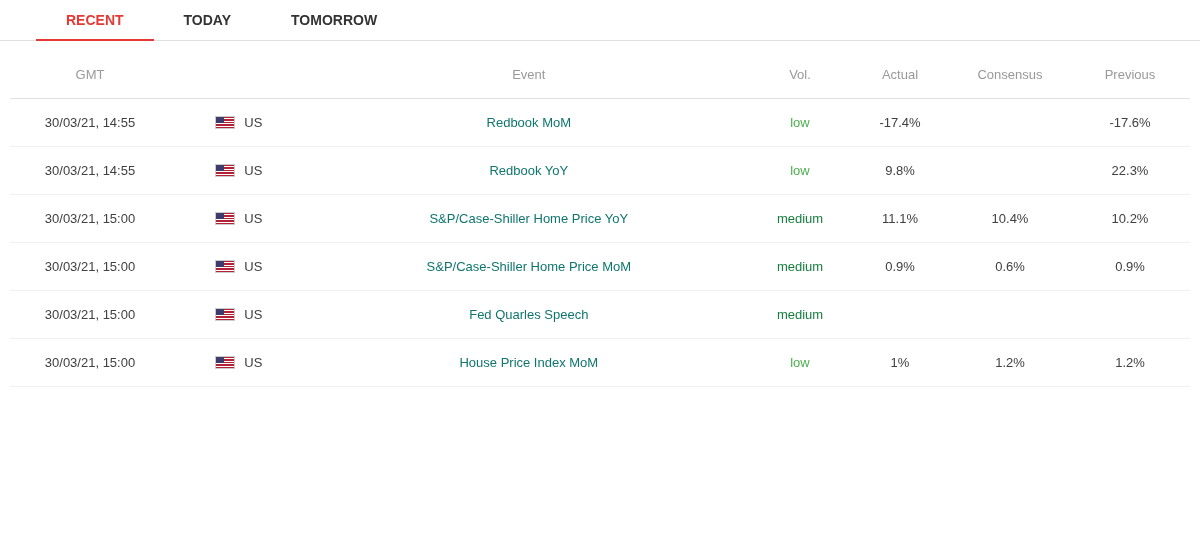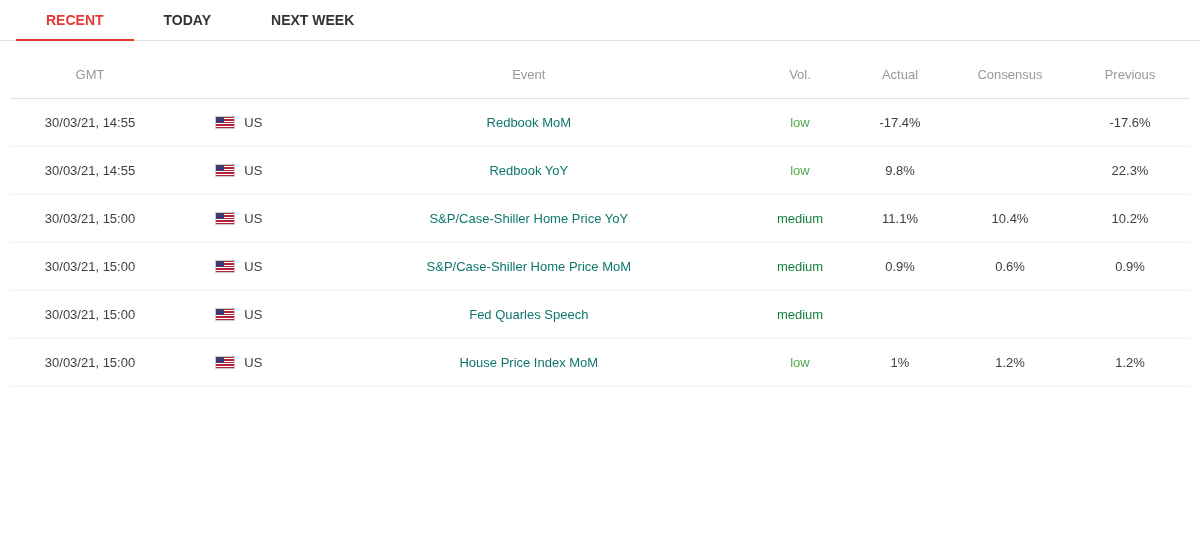--- a/index.html
+++ b/index.html
@@ -2,21 +2,21 @@
 <html><head>
   <meta charset="utf-8">
   <style>
     * { box-sizing: border-box; margin: 0; padding: 0; }
     body { font-family: Arial, sans-serif; background: #fff; color: #333; font-size: 14px; }
 
     .nav-tabs {
       display: flex;
       align-items: center;
       border-bottom: 1px solid #e0e0e0;
-      padding: 0 16px;
+      padding: 0 36px;
     }
     .nav-tab {
       padding: 12px 30px;
       cursor: pointer;
       font-weight: 600;
       font-size: 14px;
       color: #333;
       text-decoration: none;
       position: relative;
       white-space: nowrap;
@@ -123,21 +123,21 @@
       height: 54%;
       background: #3C3B6E;
     }
   </style>
 </head>
 <body>
 
 <div class="nav-tabs">
 <div class="nav-tab active">RECENT</div>
     <div class="nav-tab">TODAY</div>
-    <div class="nav-tab">NEXT WEEK</div>
+    <div class="nav-tab">TOMORROW</div>
   </div>
 
 <div class="table-container">
   <table>
     <thead>
       <tr>
         <th class="col-gmt">GMT</th>
         <th></th>
         <th>Event</th>
         <th class="col-vol">Vol.</th>

